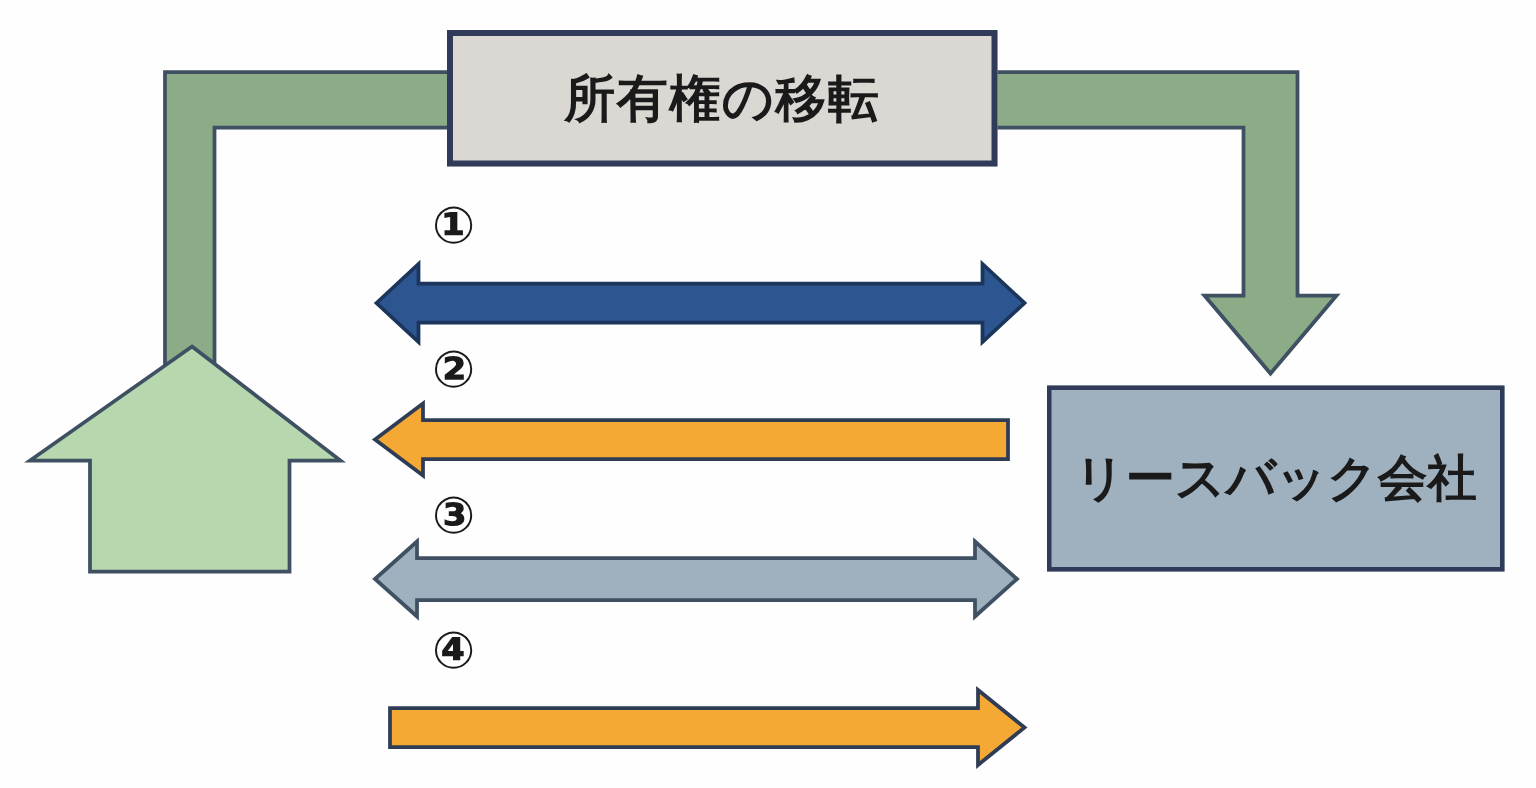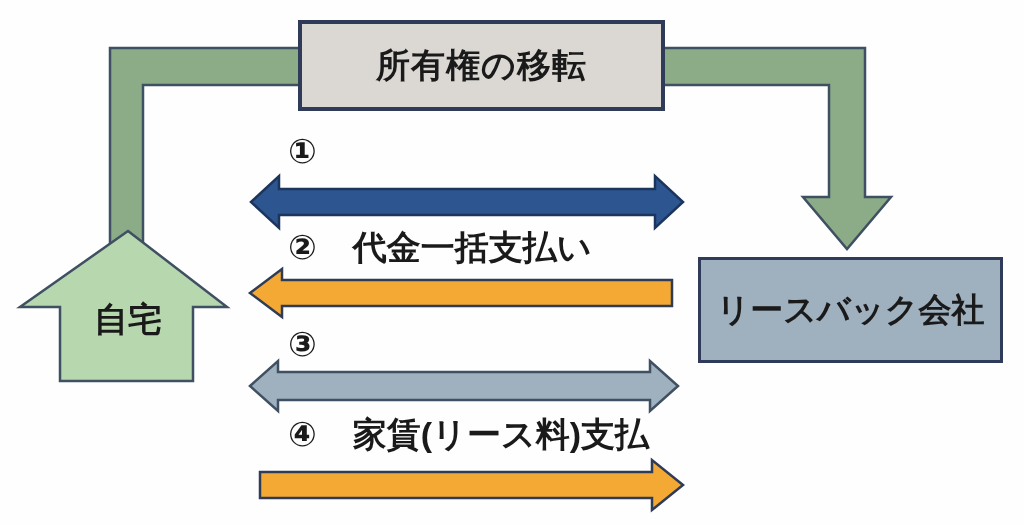--- a/index.html
+++ b/index.html
@@ -45,21 +45,21 @@
     height: 91px;
     background: #dbd8d4;
     border: 4px solid #2f3b58;
     font-size: 34px;
     letter-spacing: 1px;
   }
   .company-box {
     left: 698px;
     top: 257px;
     width: 305px;
-    height: 106px;
+    height: 124px;
     background: #9fb0bf;
     border: 3px solid #2f3b58;
     font-size: 33px;
   }
   .house-label {
     position: absolute;
     left: 28px;
     top: 301px;
     width: 200px;
     text-align: center;
@@ -108,33 +108,30 @@
   </svg>
 
   <div class="node-box title-box">
     <span>所有権の移転</span>
   </div>
 
   <div class="node-box company-box">
     <span>リースバック会社</span>
   </div>
 
-  <div class="house-label">自宅</div>
 
   <div class="flow-label flow-label-1">
     <span class="num">①</span>
   </div>
 
   <div class="flow-label flow-label-2">
     <span class="num">②</span>
-    <span>代金一括支払い</span>
   </div>
 
   <div class="flow-label flow-label-3">
     <span class="num">③</span>
   </div>
 
   <div class="flow-label flow-label-4">
     <span class="num">④</span>
-    <span>家賃(リース料)支払</span>
   </div>
 
 </div>
 
 </body></html>

